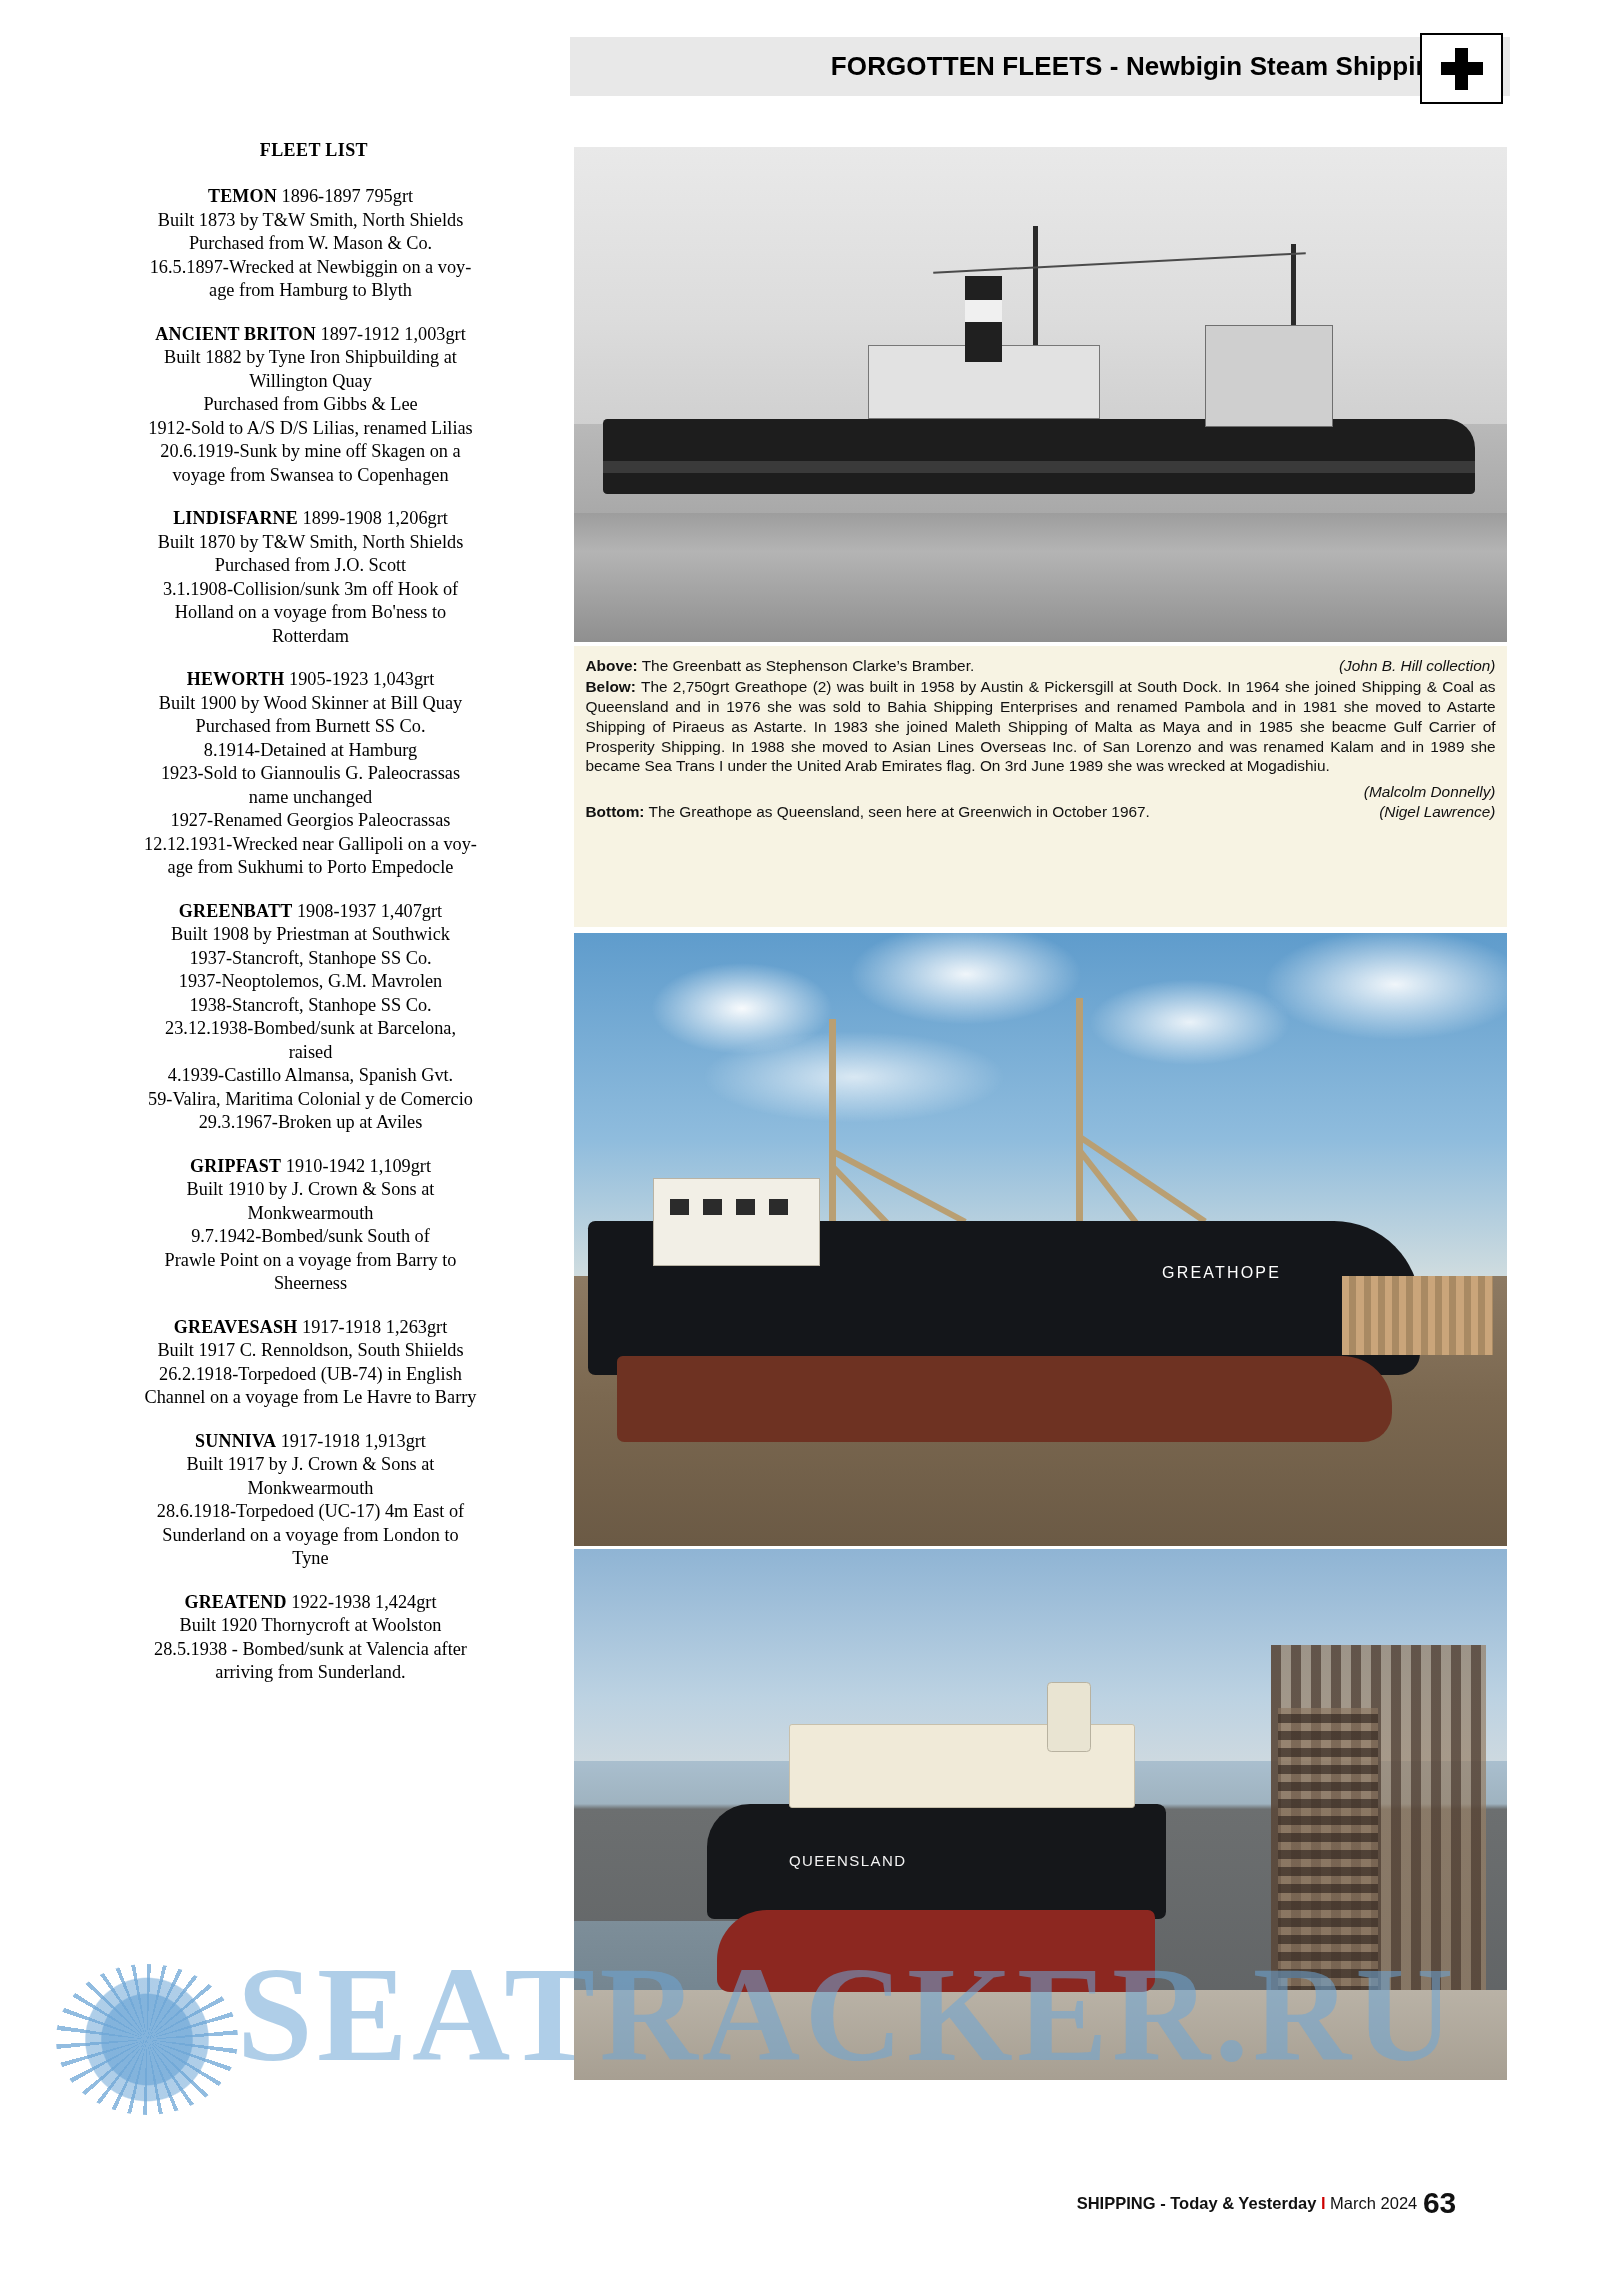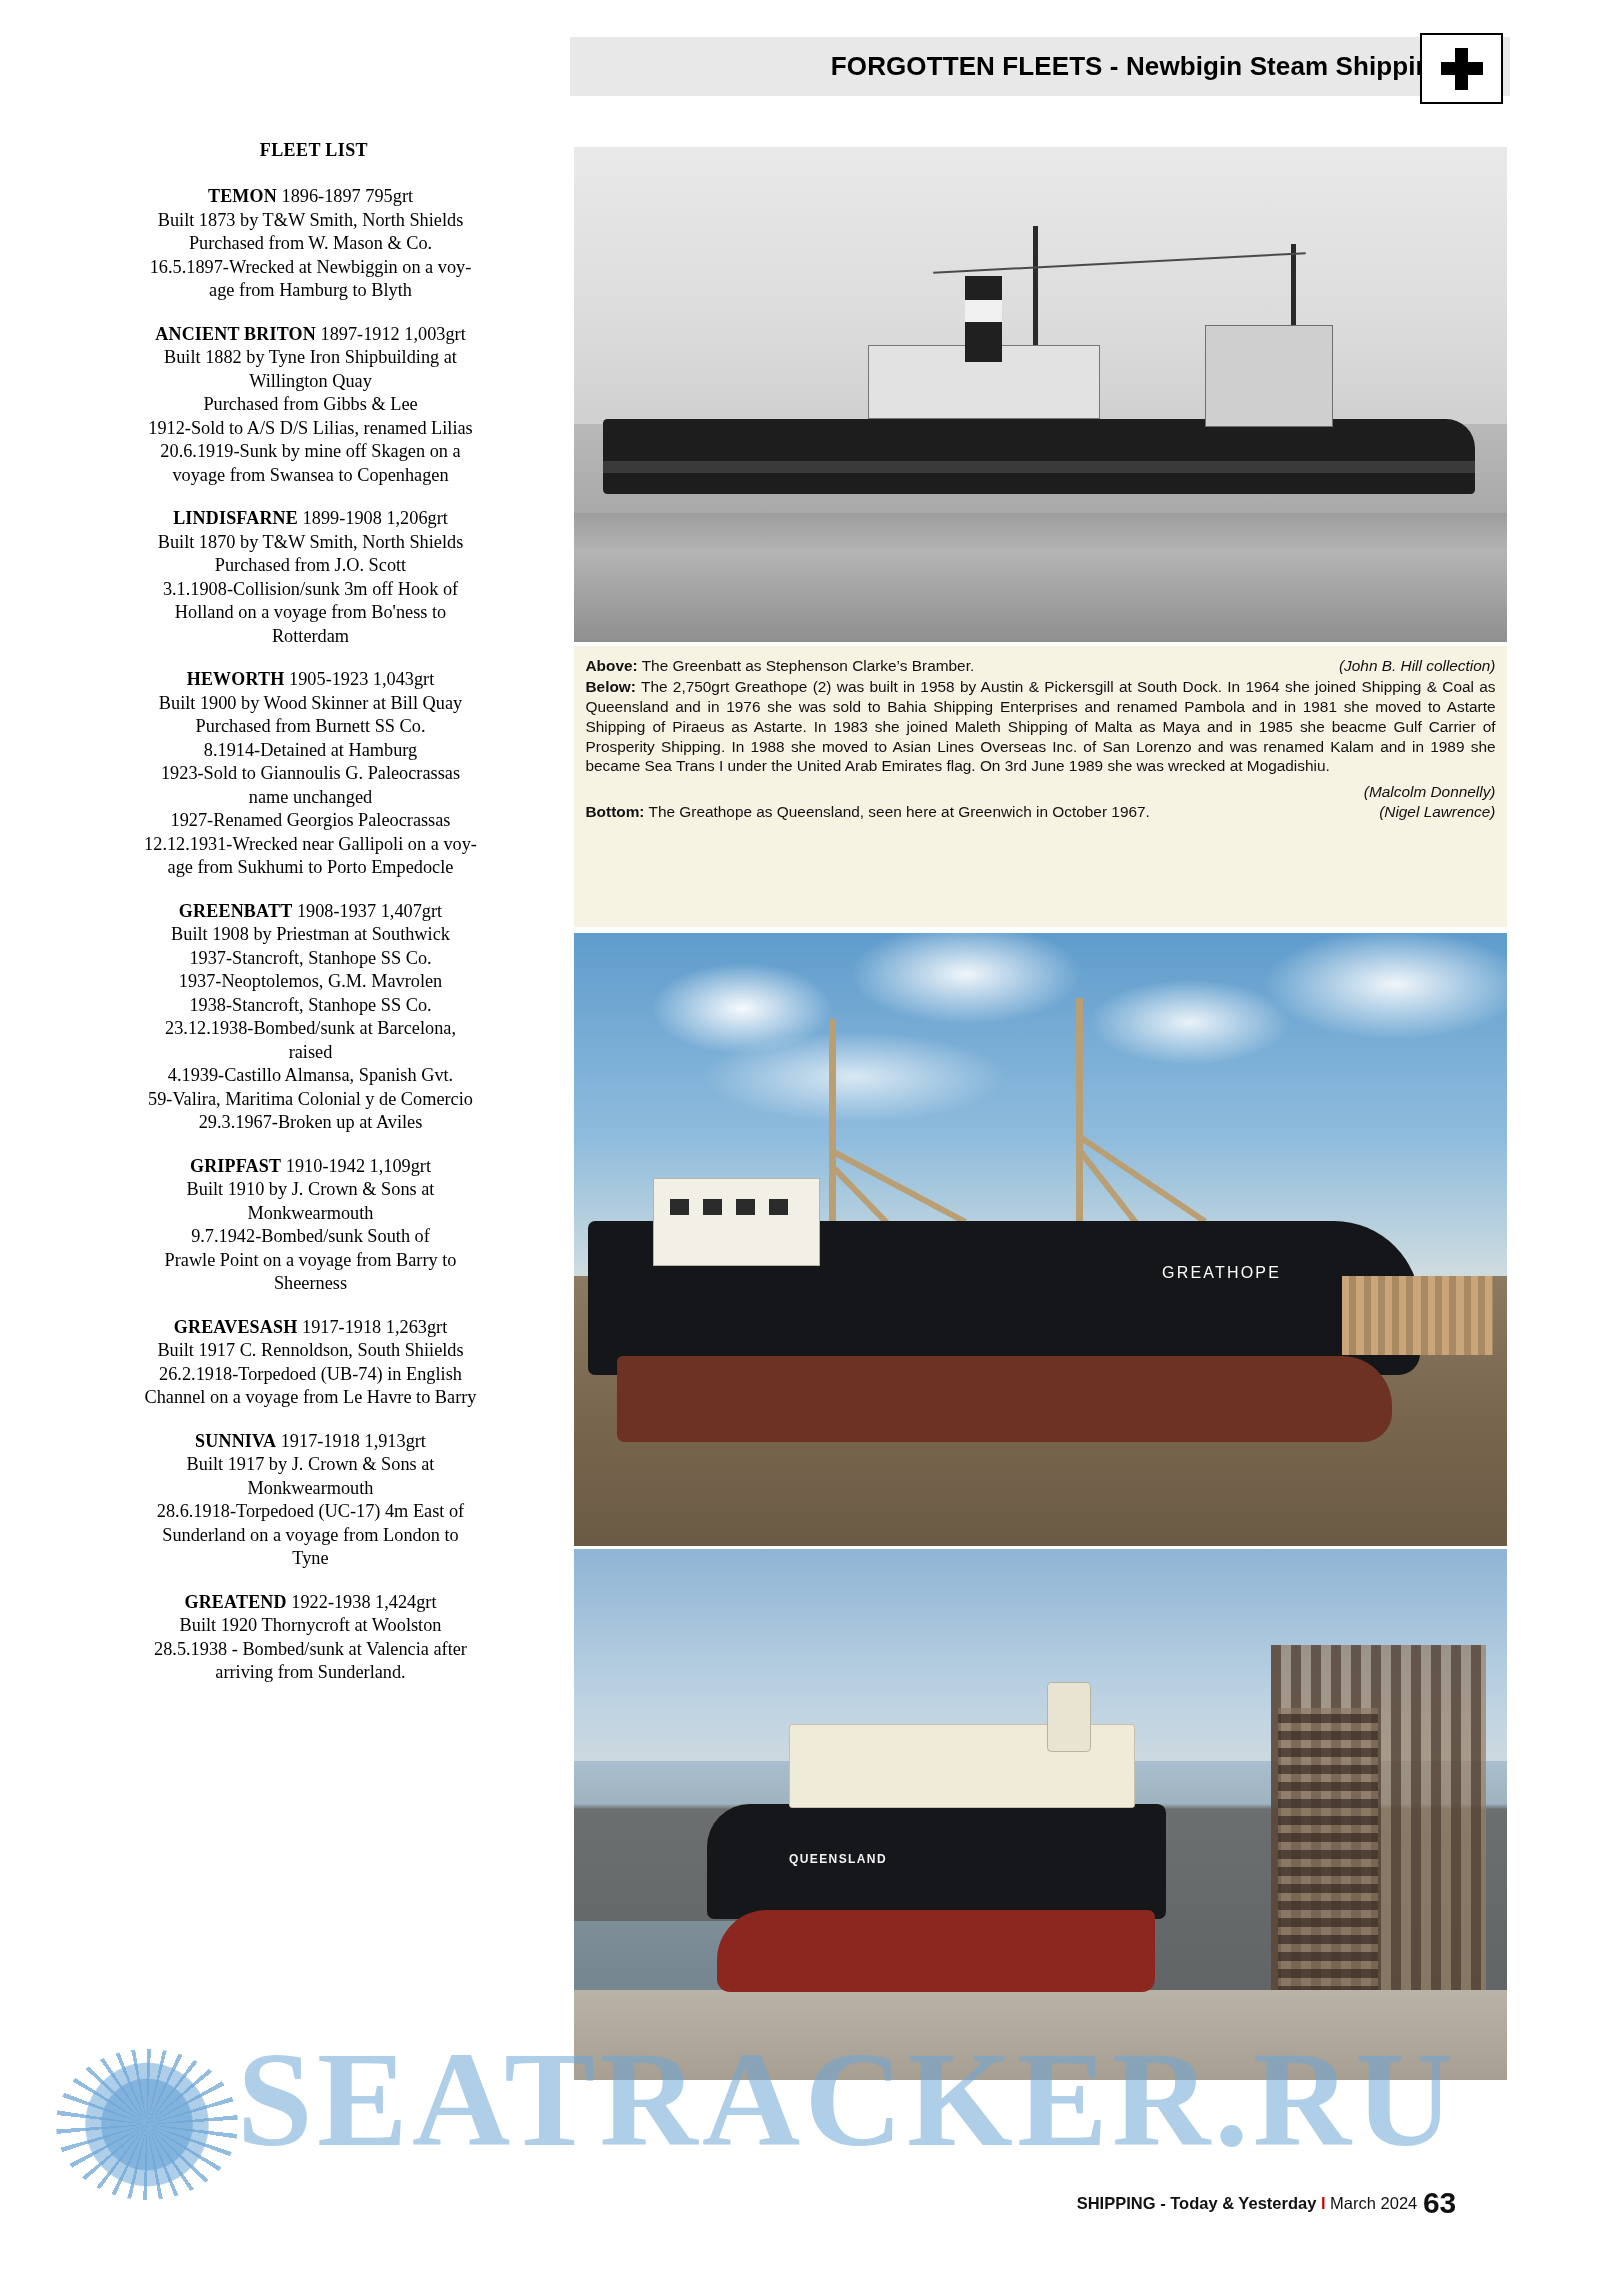--- a/index.html
+++ b/index.html
@@ -311,23 +311,22 @@
   }
   .bot-gantry2 {
     position: absolute; right: 129px; top: 30%; width: 100px; height: 287px;
     background: repeating-linear-gradient(0deg, rgba(70,56,46,.85) 0 8.6px, rgba(140,118,96,.6) 8.6px 17px);
   }
   .bot-ship-name {
     position: absolute;
     left: 215px; top: 57%;
     color: #f3f3f3;
     font-family: "Liberation Sans", sans-serif;
-    font-size: 12px;
+    font-size: 15px;
     letter-spacing: 1.4px;
-    font-weight: bold;
   }
 
   
   .footer {
     position: absolute;
     left: 1019px;
     top: 2186px;
     width: 495px;
     text-align: center;
     font-family: "Liberation Sans", sans-serif;
@@ -339,21 +338,21 @@
   .footer .page-num {
     font-weight: bold;
     font-size: 30px;
     vertical-align: -4.3px;
     margin-left: 5.7px;
   }
 
   
   .watermark {
     position: absolute;
-    left: 0; top: 1999px;
+    left: 0; top: 1914px;
     width: 1623px;
     height: 265px;
     pointer-events: none;
   }
   .watermark .wm-text {
     position: absolute;
     left: 237px; top: 21.5px;
     font-family: "Liberation Serif", serif;
     font-weight: bold;
     font-size: 136px;

